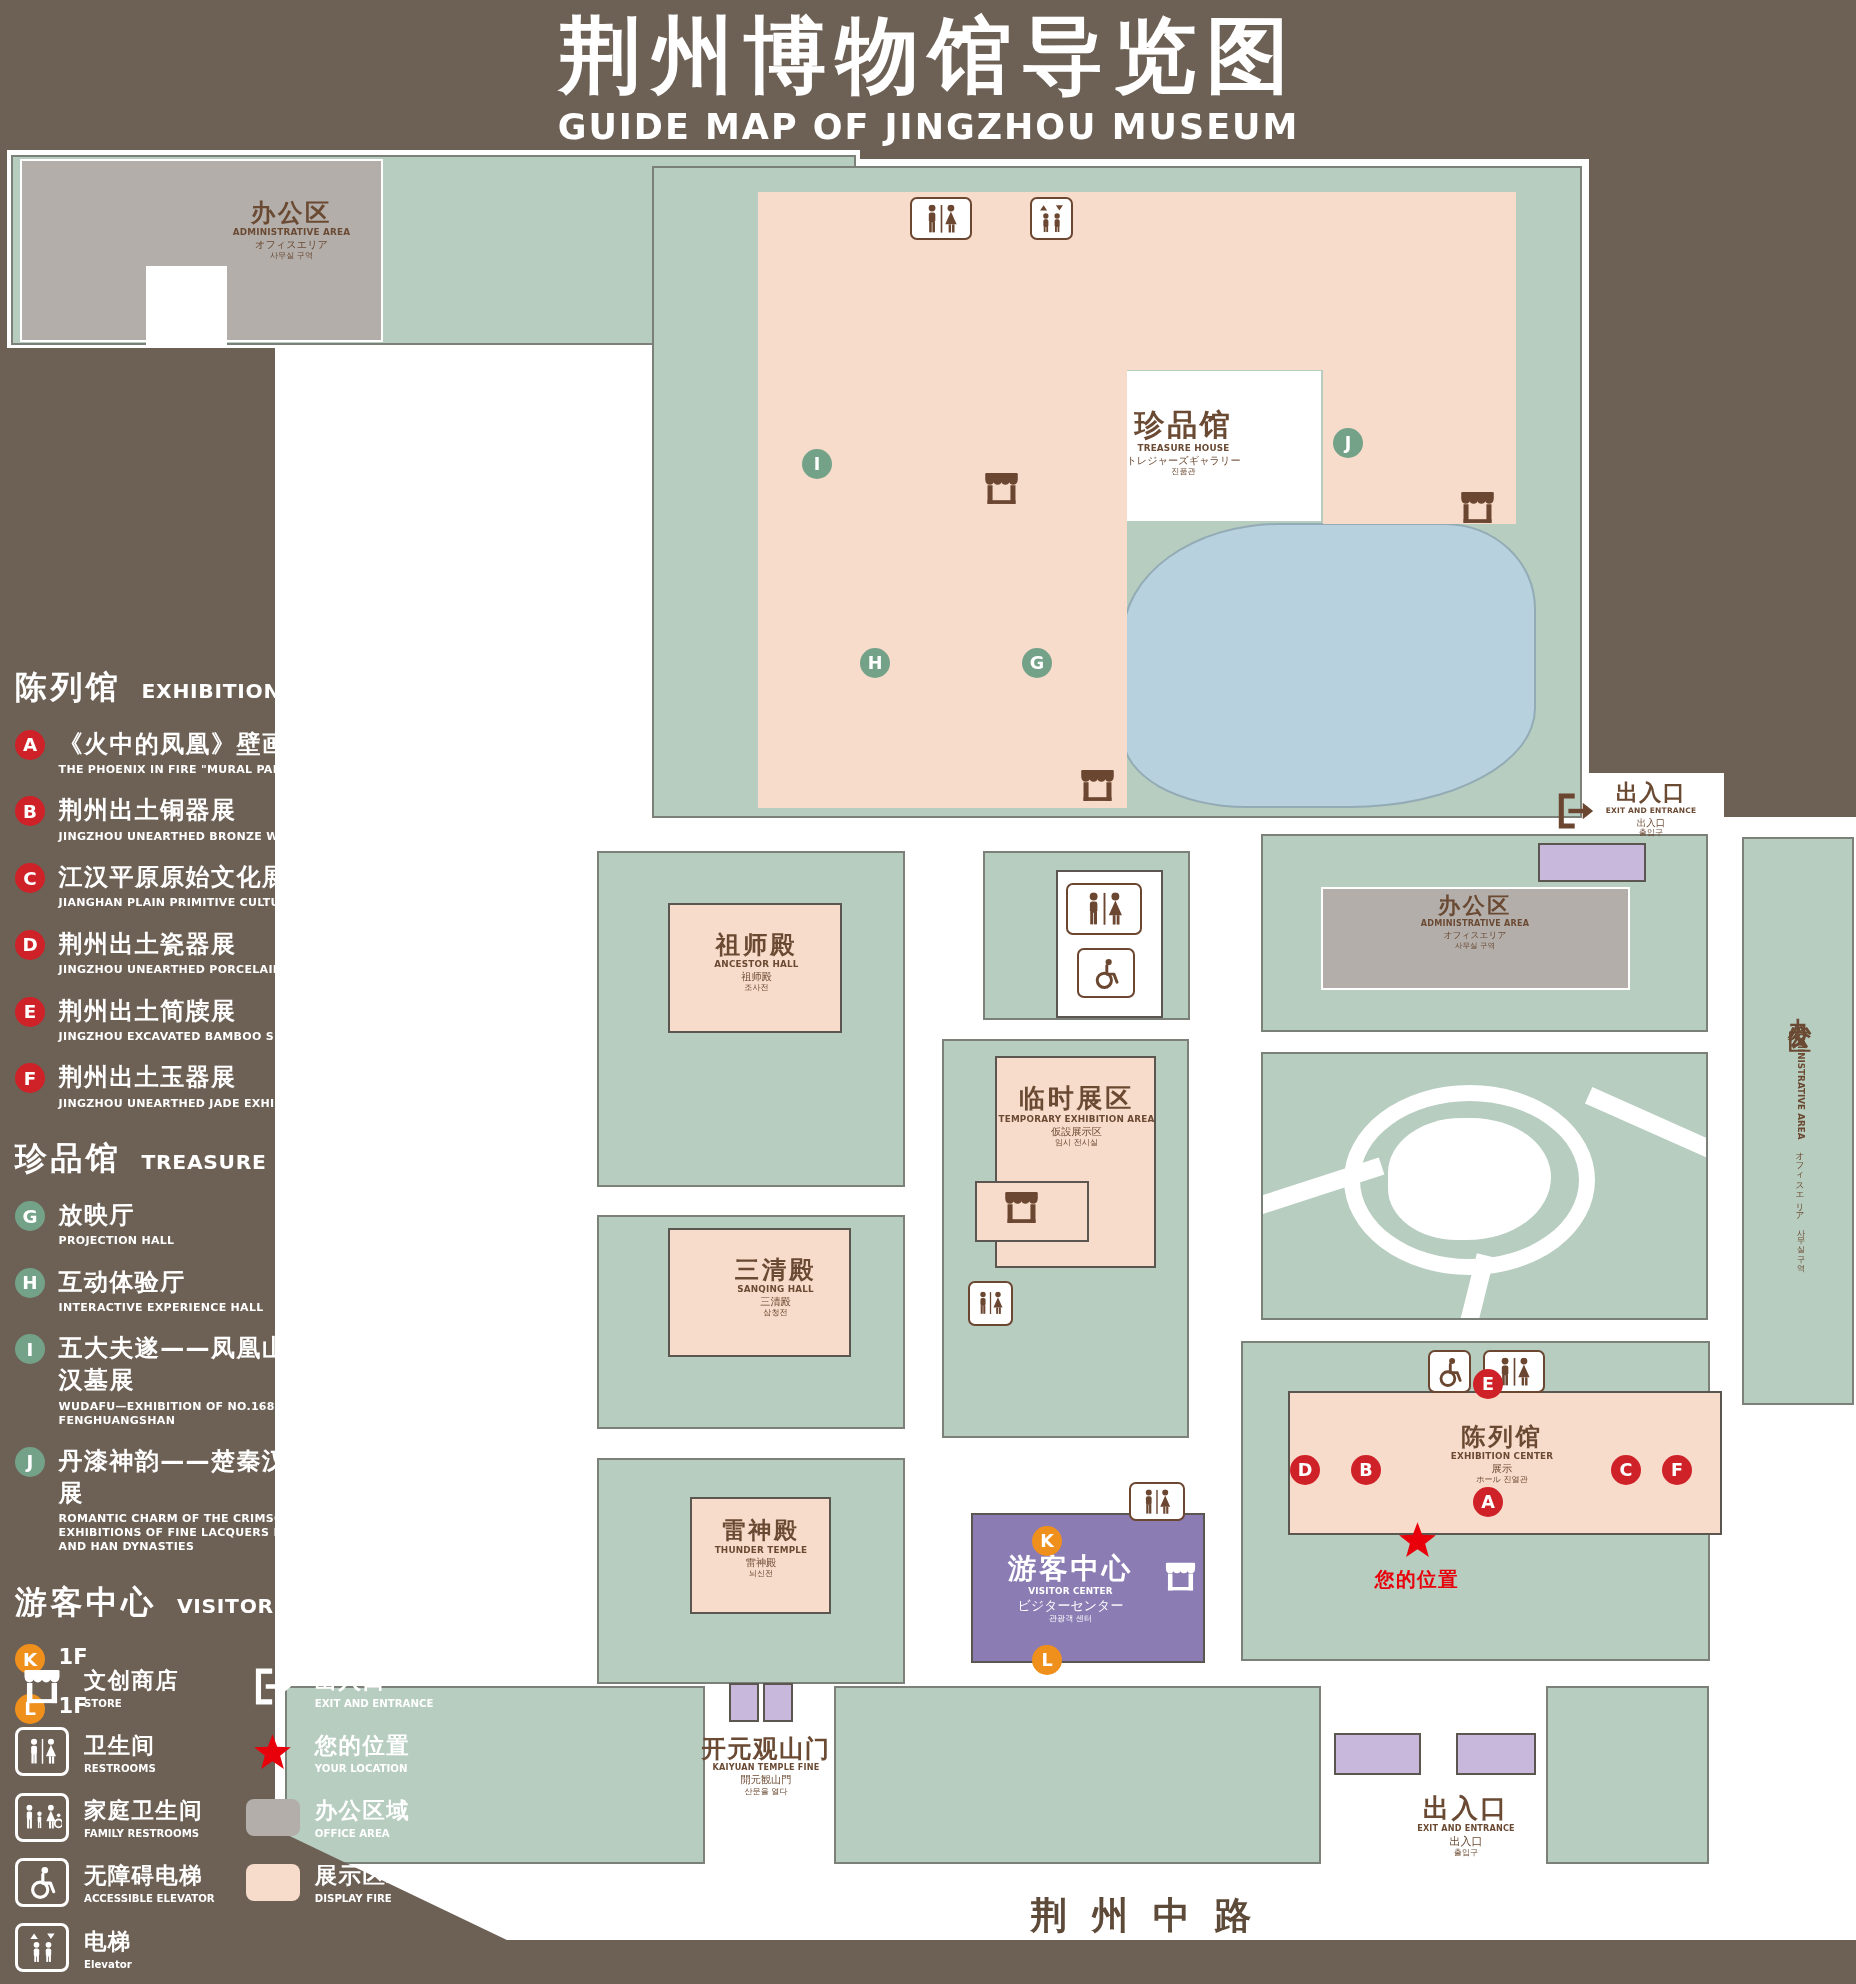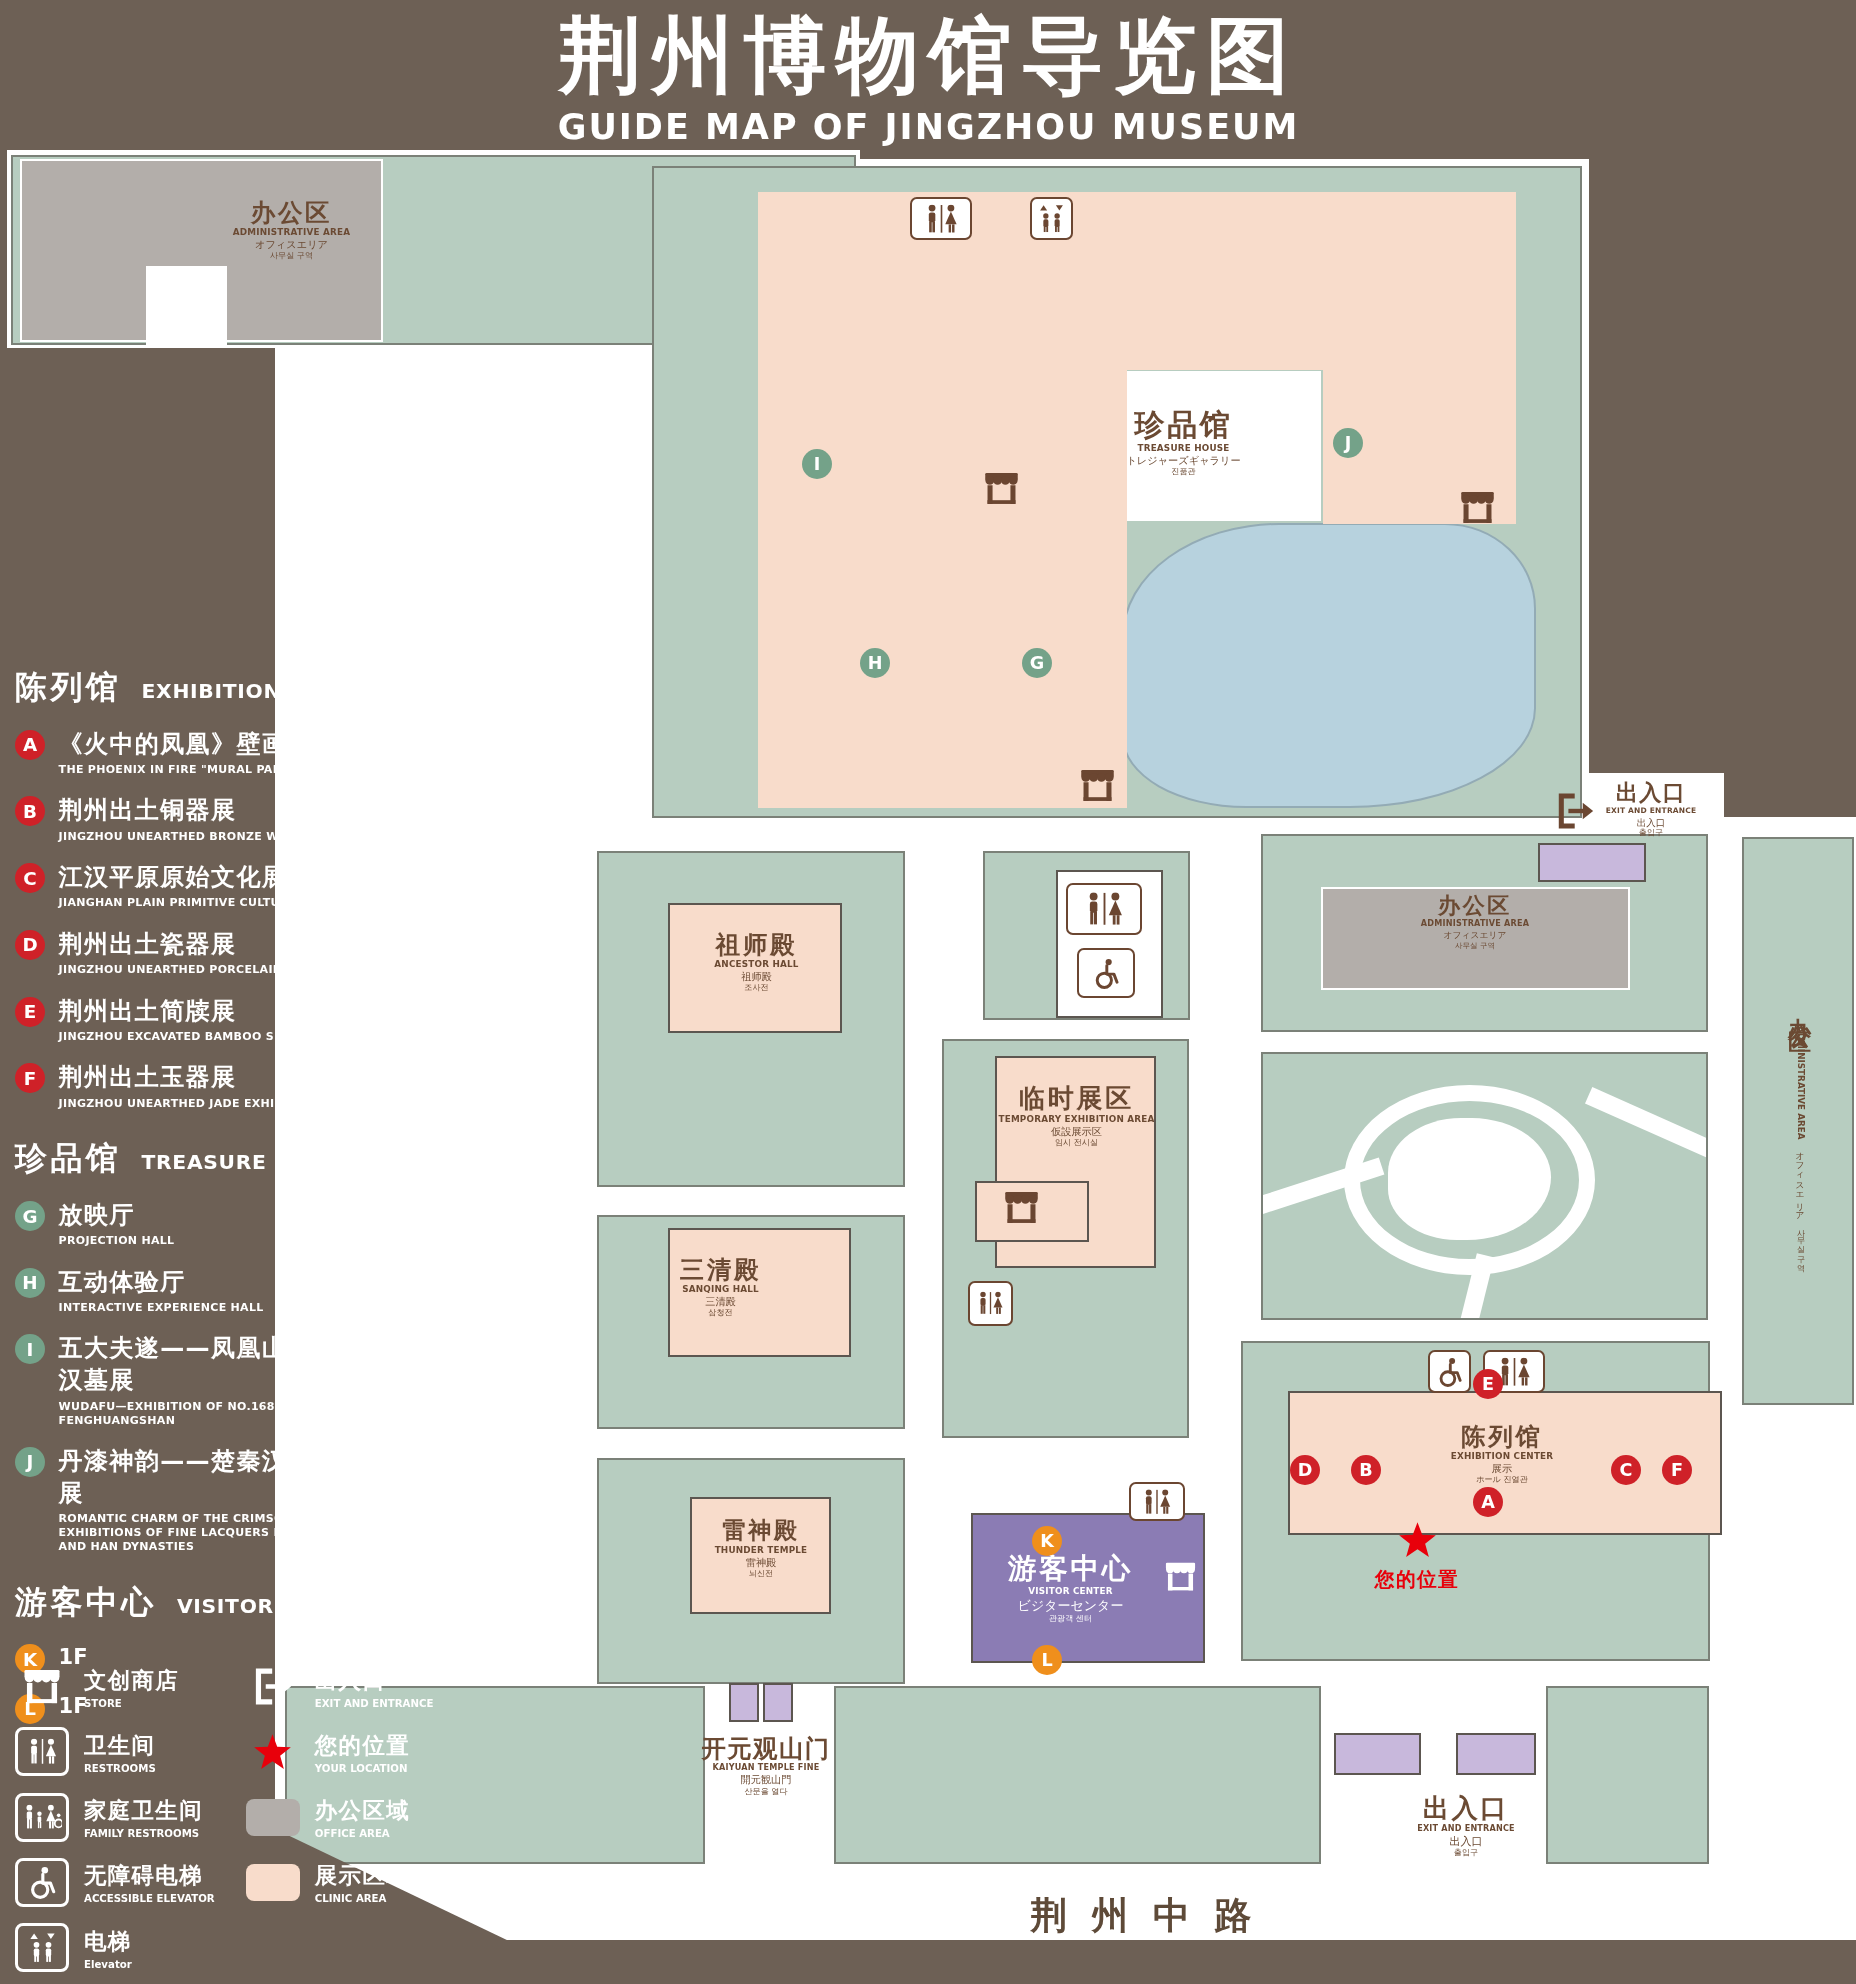--- a/index.html
+++ b/index.html
@@ -215,21 +215,21 @@
 
 <div class="pink" style="left:668px;top:903px;width:174px;height:130px"></div>
 <div class="bl" style="left:675px;top:930px;width:163px">
   <div class="l1">祖师殿</div>
   <div class="l2">ANCESTOR HALL</div>
   <div class="l3">祖师殿</div>
   <div class="l4">조사전</div>
 </div>
 
 <div class="pink" style="left:668px;top:1228px;width:183px;height:129px"></div>
-<div class="bl" style="left:636px;top:1255px;width:169px">
+<div class="bl" style="left:691px;top:1255px;width:169px">
   <div class="l1">三清殿</div>
   <div class="l2">SANQING HALL</div>
   <div class="l3">三清殿</div>
   <div class="l4">삼청전</div>
 </div>
 
 <div class="pink" style="left:690px;top:1497px;width:141px;height:117px"></div>
 <div class="bl" style="left:693px;top:1517px;width:136px">
   <div class="l1" style="font-size:23px">雷神殿</div>
   <div class="l2">THUNDER TEMPLE</div>
@@ -538,21 +538,21 @@
         <span class="lzh">无障碍电梯</span>
         <span class="len">ACCESSIBLE ELEVATOR</span>
       </span>
   </div>
   <div class="lg-item">
     <span class="lg-ico">
         <span class="swatch" style="background:#f8dccb"></span>
       </span>
     <span class="txt">
         <span class="lzh">展示区域</span>
-        <span class="len">CLINIC AREA</span>
+        <span class="len">DISPLAY FIRE</span>
       </span>
   </div>
   <div class="lg-item">
     <span class="lg-ico box">
         <svg width="33" height="33" viewBox="0 0 22 22">
           <use href="#i-elev" xlink:href="#i-elev"></use>
         </svg>
       </span>
     <span class="txt">
         <span class="lzh">电梯</span>

